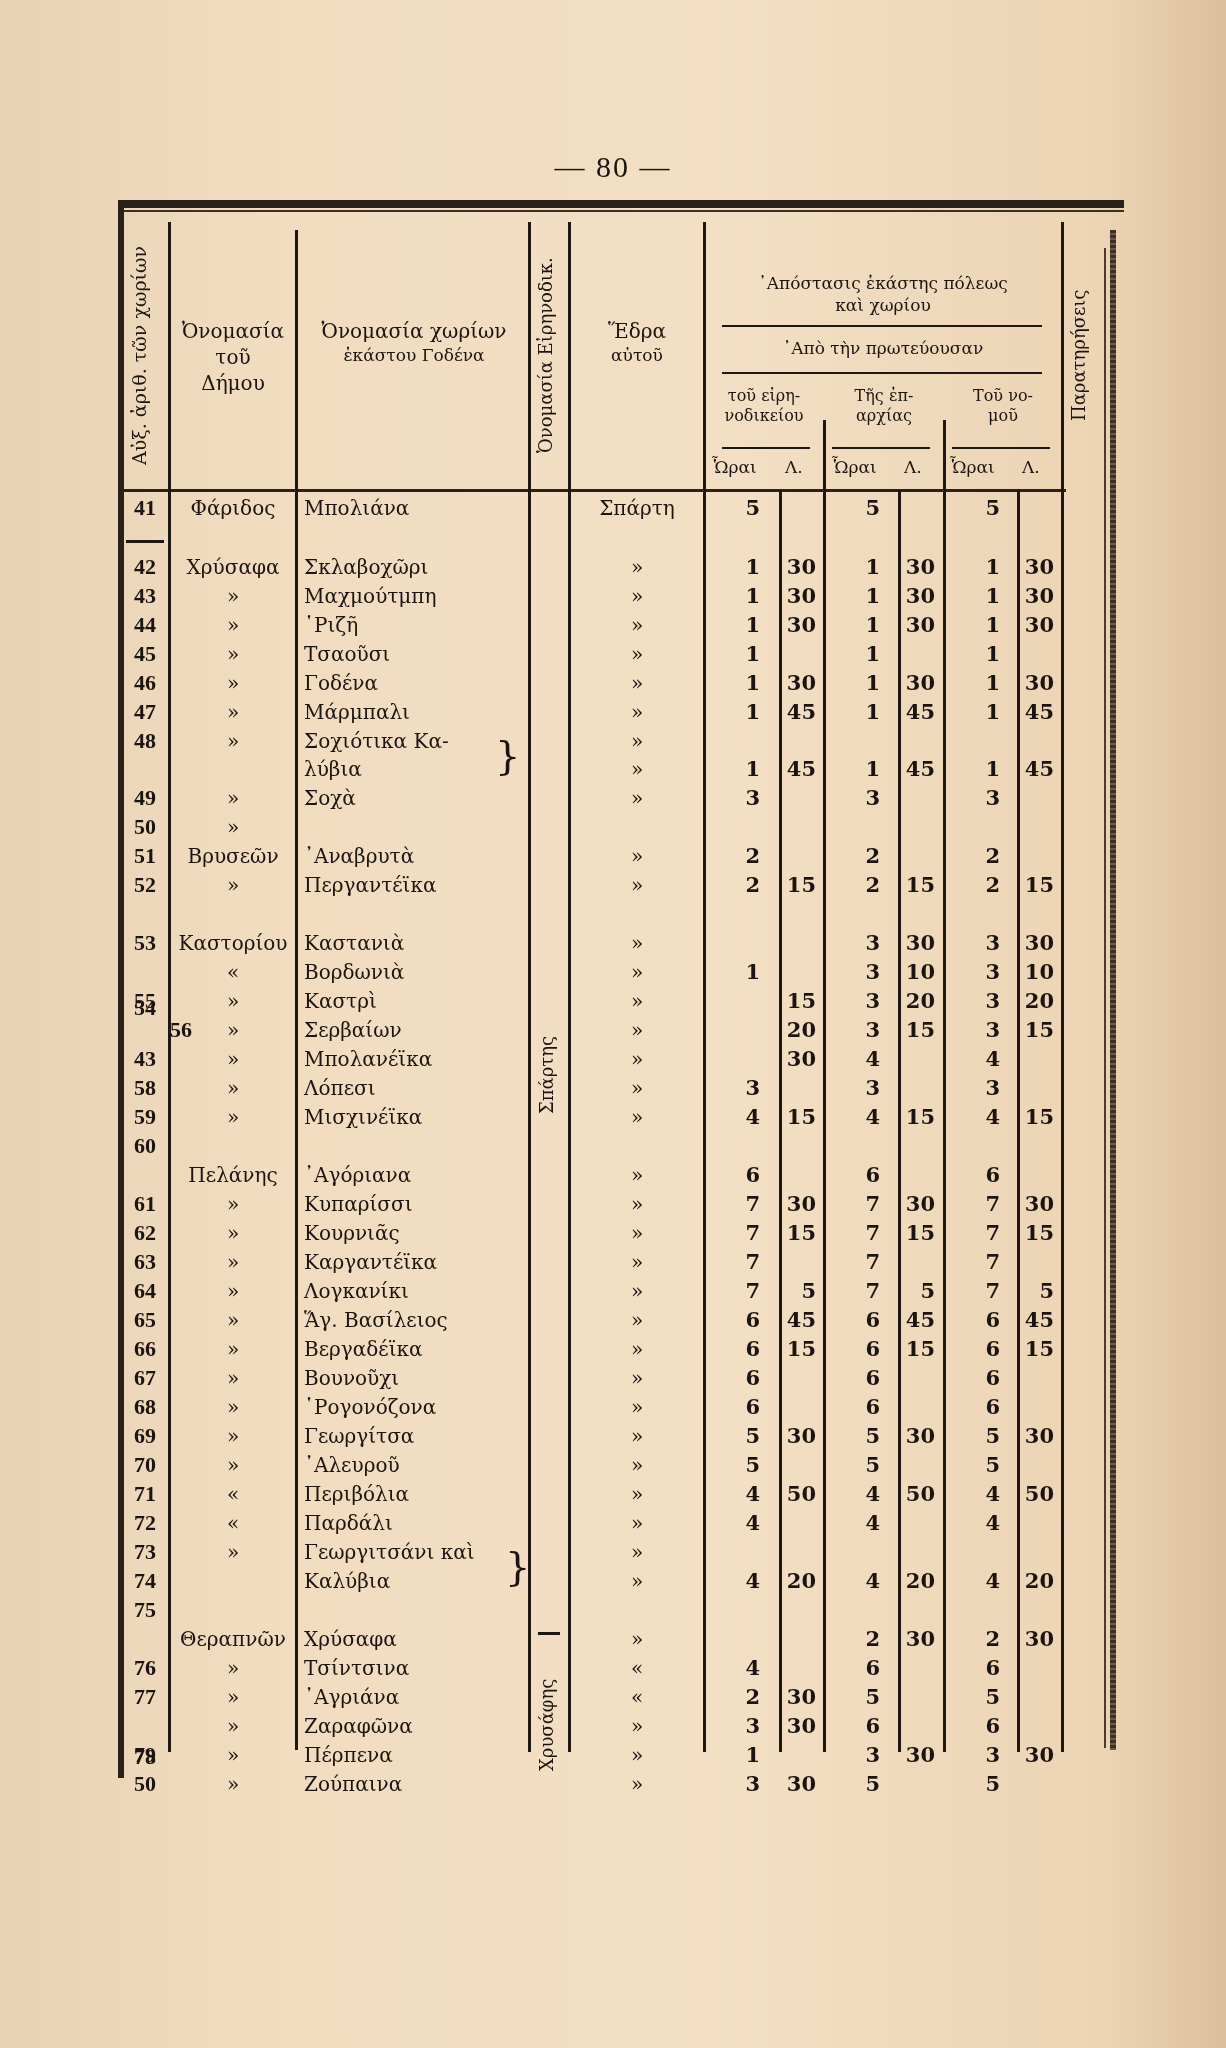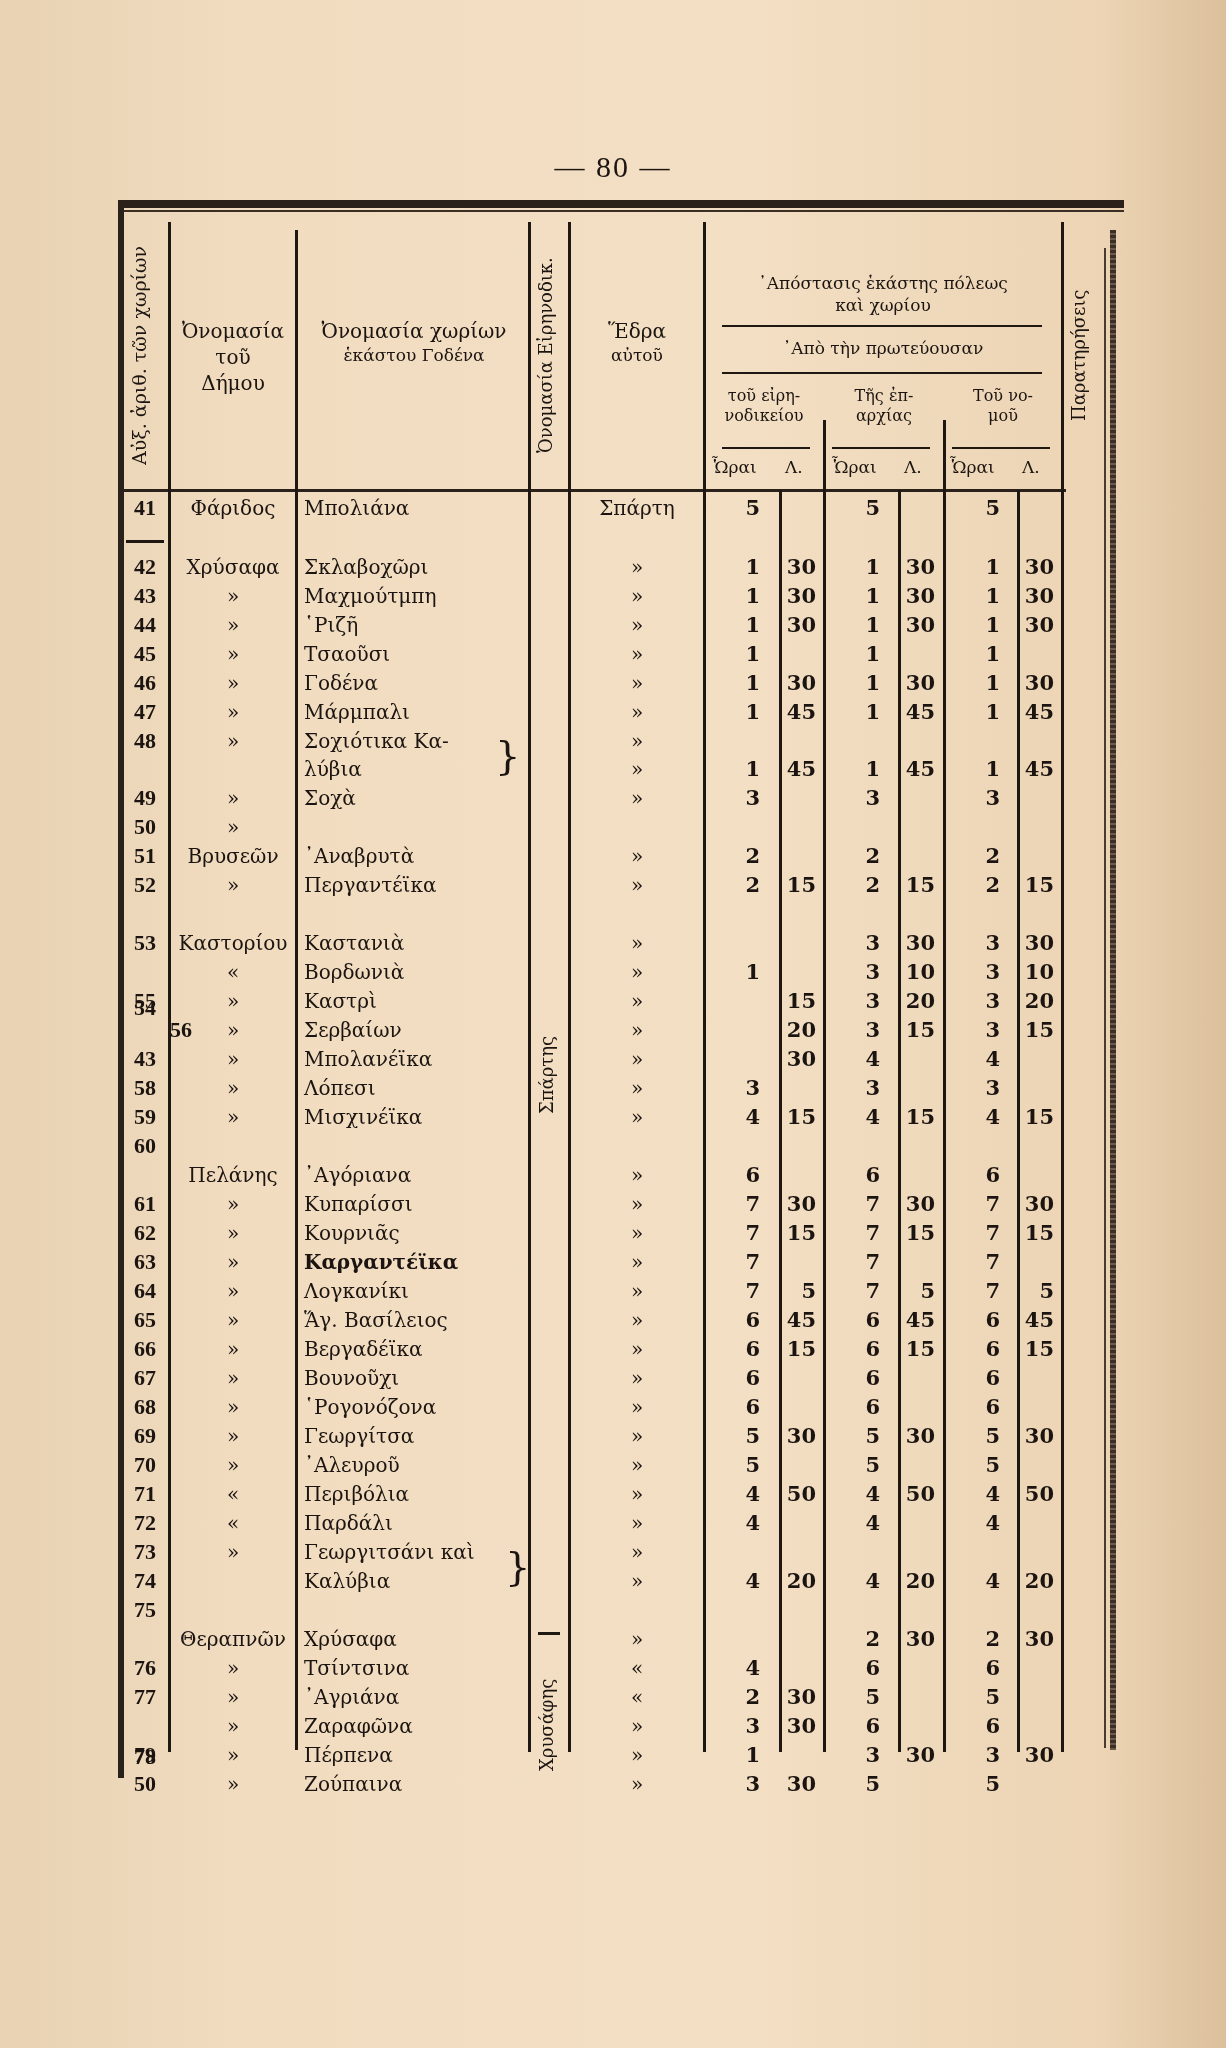--- a/index.html
+++ b/index.html
@@ -402,21 +402,21 @@
       <div class="cell num" style="left: 706px; top: 1221px; width: 60px; text-align: right; padding-right: 6px; box-sizing: border-box;">7</div>
       <div class="cell num" style="left: 782px; top: 1221px; width: 40px; text-align: right; padding-right: 6px; box-sizing: border-box;">15</div>
       <div class="cell num" style="left: 826px; top: 1221px; width: 60px; text-align: right; padding-right: 6px; box-sizing: border-box;">7</div>
       <div class="cell num" style="left: 901px; top: 1221px; width: 40px; text-align: right; padding-right: 6px; box-sizing: border-box;">15</div>
       <div class="cell num" style="left: 946px; top: 1221px; width: 60px; text-align: right; padding-right: 6px; box-sizing: border-box;">7</div>
       <div class="cell num" style="left: 1020px; top: 1221px; width: 40px; text-align: right; padding-right: 6px; box-sizing: border-box;">15</div>
     </div>
     <div>
       <div class="cell rowno ctr" style="left: 124px; top: 1250px; width: 42px;">63</div>
       <div class="cell ctr" style="left: 172px; top: 1250px; width: 122px;">»</div>
-      <div class="cell " style="left: 304px; top: 1250px; width: 220px; font-weight: bold;">Καργαντέϊκα</div>
+      <div class="cell " style="left: 304px; top: 1250px; width: 220px;">Καργαντέϊκα</div>
       <div class="cell ctr" style="left: 572px; top: 1250px; width: 130px;">»</div>
       <div class="cell num" style="left: 706px; top: 1250px; width: 60px; text-align: right; padding-right: 6px; box-sizing: border-box;">7</div>
       <div class="cell num" style="left: 782px; top: 1250px; width: 40px; text-align: right; padding-right: 6px; box-sizing: border-box;"></div>
       <div class="cell num" style="left: 826px; top: 1250px; width: 60px; text-align: right; padding-right: 6px; box-sizing: border-box;">7</div>
       <div class="cell num" style="left: 901px; top: 1250px; width: 40px; text-align: right; padding-right: 6px; box-sizing: border-box;"></div>
       <div class="cell num" style="left: 946px; top: 1250px; width: 60px; text-align: right; padding-right: 6px; box-sizing: border-box;">7</div>
       <div class="cell num" style="left: 1020px; top: 1250px; width: 40px; text-align: right; padding-right: 6px; box-sizing: border-box;"></div>
     </div>
     <div>
       <div class="cell rowno ctr" style="left: 124px; top: 1279px; width: 42px;">64</div>

